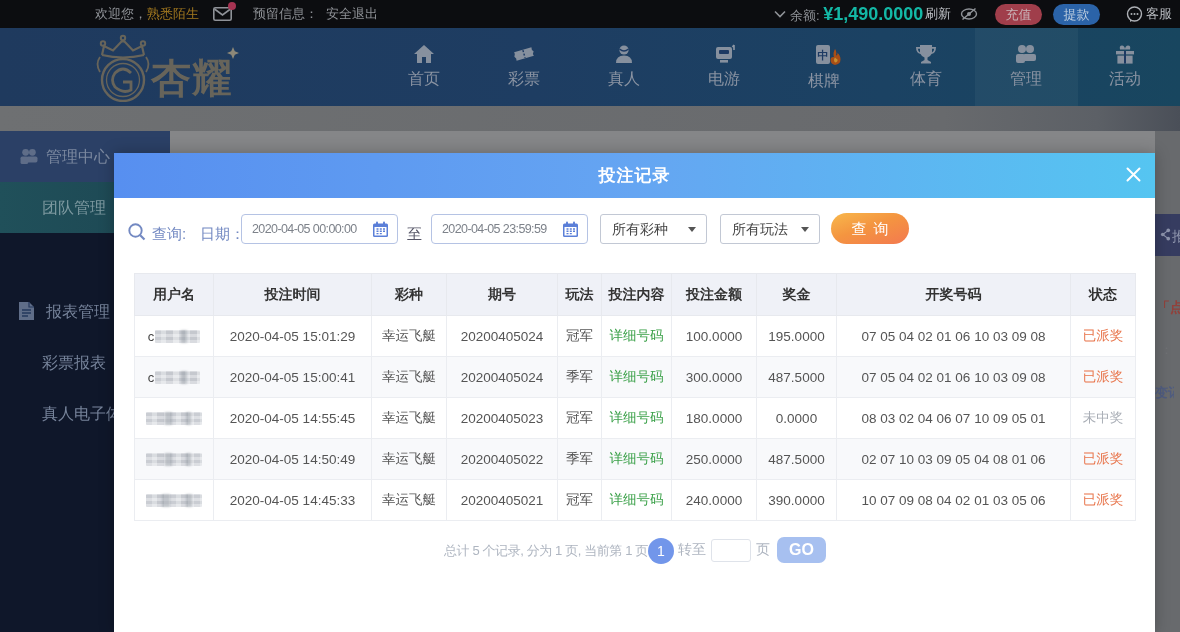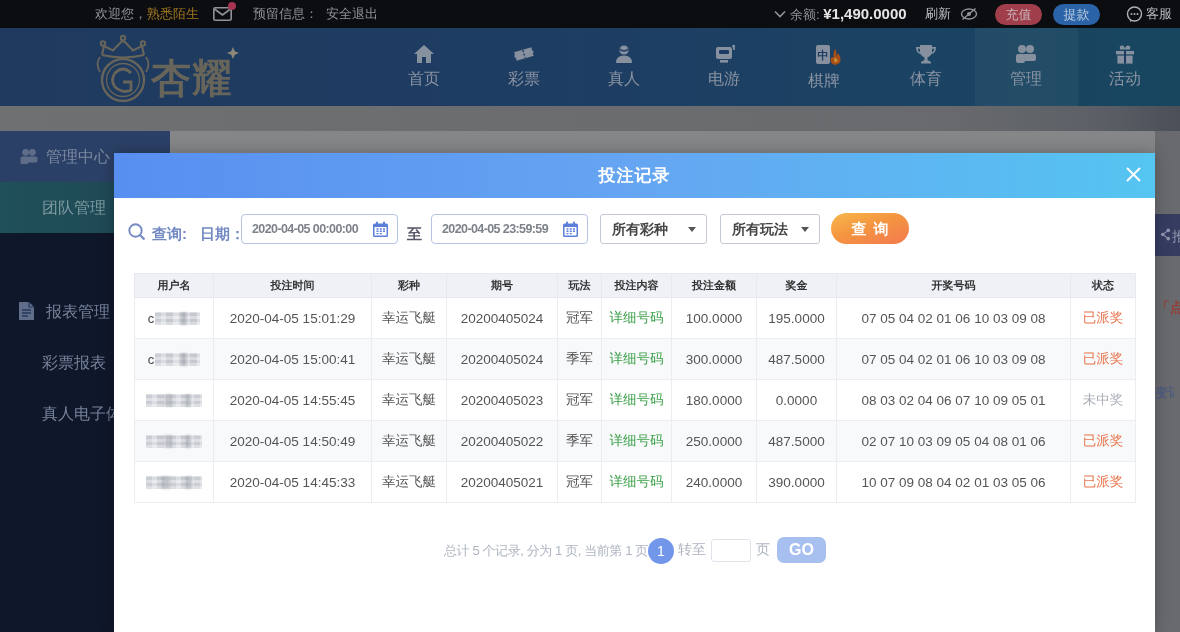--- a/index.html
+++ b/index.html
@@ -30,31 +30,31 @@
 
 
 .frag { position:absolute; white-space:nowrap; overflow:hidden; }
 
 
 #modal { position:absolute; left:114px; top:153px; width:1041px; height:479px; background:#ffffff; box-shadow:0 0 14px rgba(0,0,0,0.25); }
 #mhead { position:absolute; left:0; top:0; width:1041px; height:45px; background:linear-gradient(90deg,#578ff0 0%,#65a5f2 50%,#55c5f1 100%); }
 #mhead .title { width:100%; text-align:center; line-height:45px; color:#fff; font-size:17px; font-weight:bold; letter-spacing:1px; }
 
 
-#search { position:absolute; left:0; top:45px; width:1041px; height:62px;font-weight:bold; }
+#search { position:absolute; left:0; top:45px; width:1041px; height:62px; }
 .s-lab { position:absolute; top:27px; height:18px; line-height:18px; color:#7389c2; font-size:15px; }
 .d-input { position:absolute; top:16px; height:30px; border:1px solid #b5c3e4; border-radius:4px; background:#fff; color:#7d828a; font-size:12.5px; letter-spacing:-0.6px; line-height:28px; padding-left:10px; }
 .d-input svg { position:absolute; right:8px; top:6px; }
 .sel { position:absolute; top:16px; height:30px; border:1px solid #c2c8d4; border-radius:3px; background:#fff; color:#444; font-size:14px; line-height:28px; padding-left:11px; }
 .sel .tri { position:absolute; right:10px; top:12px; width:0; height:0; border-left:4.5px solid transparent; border-right:4.5px solid transparent; border-top:5.5px solid #555; }
 #qbtn { position:absolute; left:717px; top:15px; width:78px; height:31px; border-radius:16px; background:linear-gradient(160deg,#f8b84c 0%,#f49540 45%,#f37950 100%); color:#fff; font-size:15px; text-align:center; line-height:31px; letter-spacing:7px; text-indent:7px; }
 
 
 #btable { position:absolute; left:20px; top:120px; border-collapse:collapse; table-layout:fixed; width:1001px; }
-#btable th { background:#eff1f7; color:#333; font-size:11px; font-weight:bold; height:24px; border:1px solid #e7e9ee; }
+#btable th { background:#eff1f7; color:#333; font-size:14px; font-weight:bold; height:42px; border:1px solid #e7e9ee; }
 #btable td { color:#555; font-size:13.5px; height:41px; text-align:center; border:1px solid #ebedf1; background:#fff; }
 #btable tr.alt td { background:#f8f9fb; }
 #btable td.green { color:#3aa048;margin-left:27px; }
 #btable td.st-o { color:#e8744a; }
 #btable td.st-g { color:#a9aeb6; }
 .uname { display:inline-flex; align-items:center; height:15px; vertical-align:middle; }
 .uname .ltr { color:#444; font-size:13px; line-height:13px; margin-right:1px; }
 .mosaic { display:inline-block; height:13px; border-radius:1px;
   background-image:
     repeating-linear-gradient(0deg, rgba(255,255,255,0.3) 0 3px, rgba(0,0,0,0.02) 3px 6px),
@@ -81,21 +81,21 @@
       <rect x="0.8" y="0.8" width="17.4" height="12.4" rx="1.5" fill="none" stroke="#8f9298" stroke-width="1.6"></rect>
       <path d="M1.5 2 L9.5 8 L17.5 2" fill="none" stroke="#8f9298" stroke-width="1.6"></path>
     </svg>
     <span class="abs" style="left:228px; top:2px; width:8px; height:8px; border-radius:50%; background:#a63352;"></span>
     <span class="it" style="left:253px;">预留信息：</span>
     <span class="it" style="left:326px;">安全退出</span>
 
     <svg class="abs" style="left:774px; top:10px;" width="12" height="8" viewBox="0 0 12 8">
         <path d="M1 1.5 L6 6.5 L11 1.5" fill="none" stroke="#8f9297" stroke-width="1.6"></path>
       </svg>
-    <span class="it" style="left:790px;">余额: <span style="color:#e5e5e5; font-weight:bold; font-size:15px;margin-top:41px;">¥1,490.0000</span></span>
+    <span class="it" style="left:790px;">余额: <span style="color:#14b8a6; font-weight:bold; font-size:18px;margin-top:41px;">¥1,490.0000</span></span>
     <span class="it" style="left:925px; color:#c0c3c8;">刷新</span>
     <svg class="abs" style="left:959px; top:7px;" width="20" height="14" viewBox="0 0 20 14">
       <ellipse cx="10" cy="7" rx="7.5" ry="5" fill="none" stroke="#8f9297" stroke-width="1.4"></ellipse>
       <circle cx="10" cy="7" r="2" fill="#8f9297"></circle>
       <path d="M3.5 12.5 L16.5 1.5" stroke="#8f9297" stroke-width="1.5"></path>
     </svg>
     <span class="it" style="left:995px; top:4px; height:21px; line-height:21px; width:47px; background:#a03e4b; border-radius:11px; color:#c9b3b8; text-align:center;">充值</span>
     <span class="it" style="left:1053px; top:4px; height:21px; line-height:21px; width:47px; background:#2b63a8; border-radius:11px; color:#bfcfdf; text-align:center;">提款</span>
     <svg class="abs" style="left:1126px; top:6px;" width="17" height="17" viewBox="0 0 17 17">
       <circle cx="8.5" cy="8" r="7" fill="none" stroke="#aeb1b6" stroke-width="1.4"></circle>

